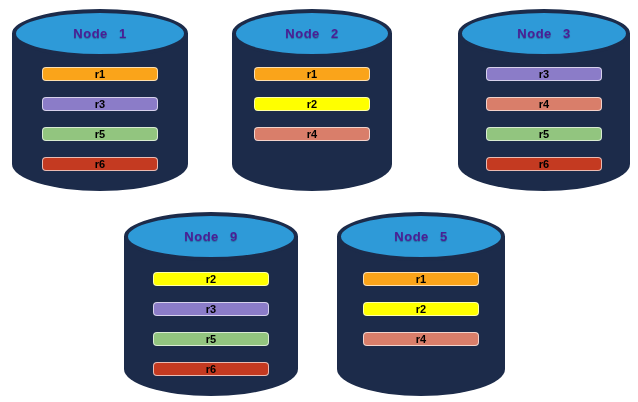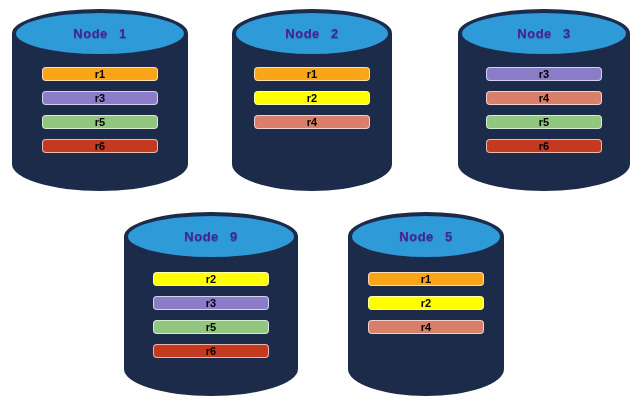--- a/index.html
+++ b/index.html
@@ -52,21 +52,21 @@
     white-space: nowrap;
   }
   .bars {
     position: absolute;
     left: 50%;
     transform: translateX(-50%);
     top: 58px;
     width: 116px;
     display: flex;
     flex-direction: column;
-    gap: 10px;
+    gap: 16px;
     z-index: 3;
   }
   .row2 .bars { top: 60px; }
   .bar {
     height: 14px;
     box-sizing: border-box;
     border-radius: 4px;
     border: 1px solid rgba(255,255,255,0.65);
     display: flex;
     align-items: center;
@@ -74,21 +74,21 @@
     font-size: 11px;
     font-weight: bold;
     color: #000000;
     line-height: 1;
   }
   
   #node-0 { left: 12px;  top: 9px;   width: 176px; height: 182px; }
   #node-1 { left: 232px; top: 9px;   width: 160px; height: 182px; }
   #node-2 { left: 458px; top: 9px;   width: 172px; height: 182px; }
   #node-3 { left: 124px; top: 212px; width: 174px; height: 184px; }
-  #node-4 { left: 348px; top: 212px; width: 156px; height: 184px; }
+  #node-4 { left: 337px; top: 212px; width: 168px; height: 184px; }
 </style>
 </head>
 <body>
 
 <div class="canvas">
 
   <div class="node row1" id="node-0">
     <div class="cyl-body"></div>
     <div class="cyl-top">
       <span class="node-label">Node 1</span>

